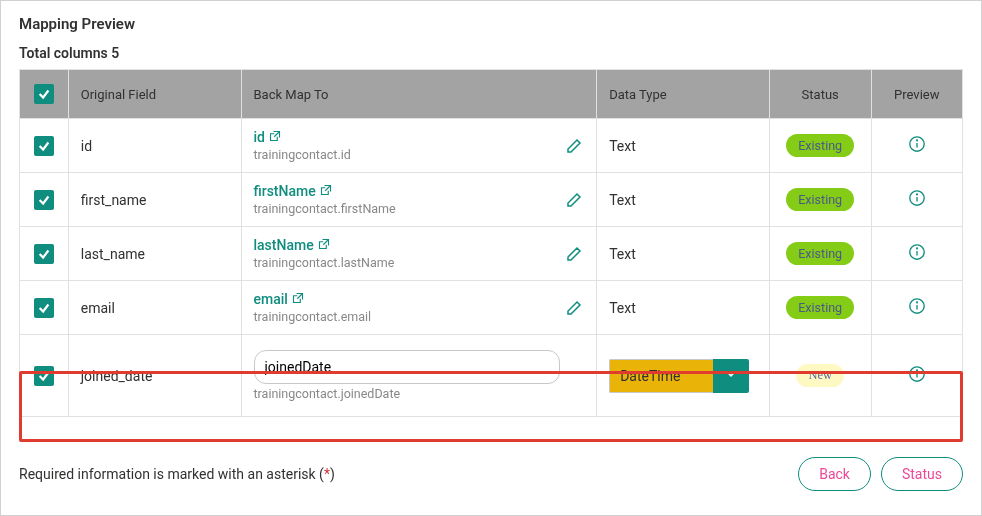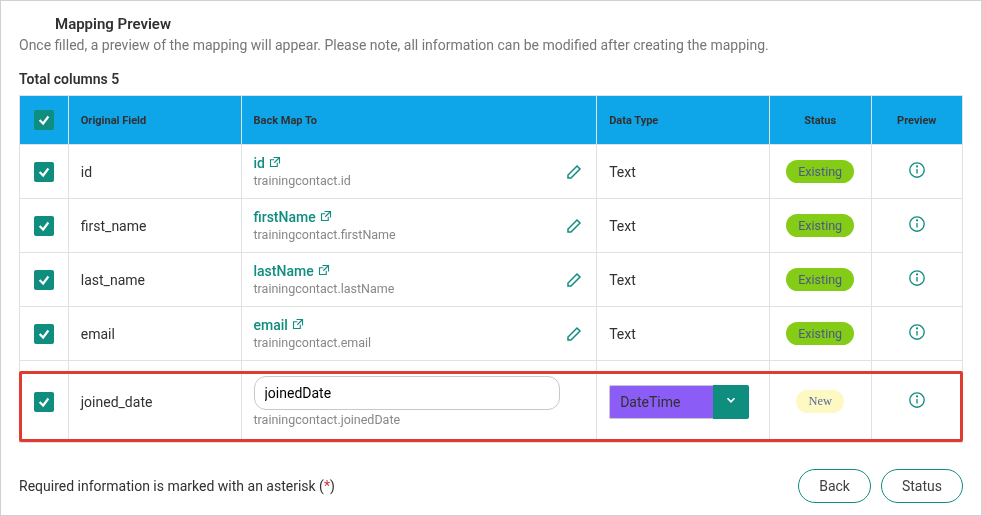--- a/index.html
+++ b/index.html
@@ -14,21 +14,20 @@
     width: 982px;
     height: 516px;
     border: 1px solid #d0d0d0;
     position: relative;
     padding: 14px 18px 0 18px;
   }
   .title {
     font-weight: 600;
     font-size: 15px;
     margin-bottom: 4px;
-    margin-left: 36px;
   }
   .subtitle {
     color: #767676;
     font-size: 14px;
     margin-bottom: 18px;
   }
   .total {
     font-weight: 600;
     font-size: 14px;
     margin-bottom: 8px;
@@ -38,23 +37,23 @@
     width: 100%;
     border-collapse: collapse;
     border: 1px solid #e1e1e1;
   }
   th, td {
     border: 1px solid #e1e1e1;
     text-align: left;
     vertical-align: middle;
   }
   th {
-    background: #0ea5e9;
-    font-weight: 700;
-    font-size: 11px;
+    background: #a3a3a3;
+    font-weight: 400;
+    font-size: 13px;
     padding: 14px 12px;
   }
   td {
     padding: 10px 12px;
     font-size: 14px;
   }
   .col-check { width: 48px; text-align: center; }
   .col-orig  { width: 170px; }
   .col-map   { width: 350px; }
   .col-type  { width: 170px; }
@@ -159,37 +158,37 @@
   .select-val {
     flex: 1;
     height: 34px;
     border: 1px solid #c8c8c8;
     border-right: none;
     border-radius: 2px 0 0 2px;
     display: flex;
     align-items: center;
     padding: 0 10px;
     font-size: 14px;
-    background: #8b5cf6;
+    background: #eab308;
   }
   .select-btn {
     width: 36px;
     height: 34px;
     background: #0f8d7f;
     border-radius: 0 2px 2px 0;
     display: flex;
     align-items: center;
     justify-content: center;
     cursor: pointer;
   }
   .select-btn svg { width:14px; height:14px; stroke:#fff; stroke-width:2; fill:none; }
 
   .footer {
     position: absolute;
-    bottom: 12px;
+    bottom: 24px;
     left: 18px;
     right: 18px;
     display: flex;
     align-items: center;
   }
   .req-note { font-size: 14px; }
   .req-note .ast { color: #d13438; }
   .btns { margin-left: auto; display: flex; gap: 10px; }
   .btn {
     height: 34px;
@@ -197,35 +196,34 @@
     border-radius: 17px;
     font-size: 14px;
     display: inline-flex;
     align-items: center;
     cursor: pointer;
     font-family: inherit;
   }
   .btn.outline {
     background: #fff;
     border: 1px solid #0f8d7f;
-    color: #404040;
+    color: #ec4899;
   }
   .btn.primary {
     background: #0f8d7f;
     border: 1px solid #0f8d7f;
     color: #fff;
   }
 </style>
 </head>
 <body>
 
 <div class="panel">
 
   <div class="title">Mapping Preview</div>
-  <div class="subtitle">Once filled, a preview of the mapping will appear. Please note, all information can be modified after creating the mapping.</div>
   <div class="total">Total columns 5</div>
 
   <table>
     <thead>
       <tr>
         <th class="col-check">
           <span class="chk">
             <svg viewBox="0 0 16 16">
                 <polyline points="3,8 7,12 13,4"></polyline>
               </svg>

